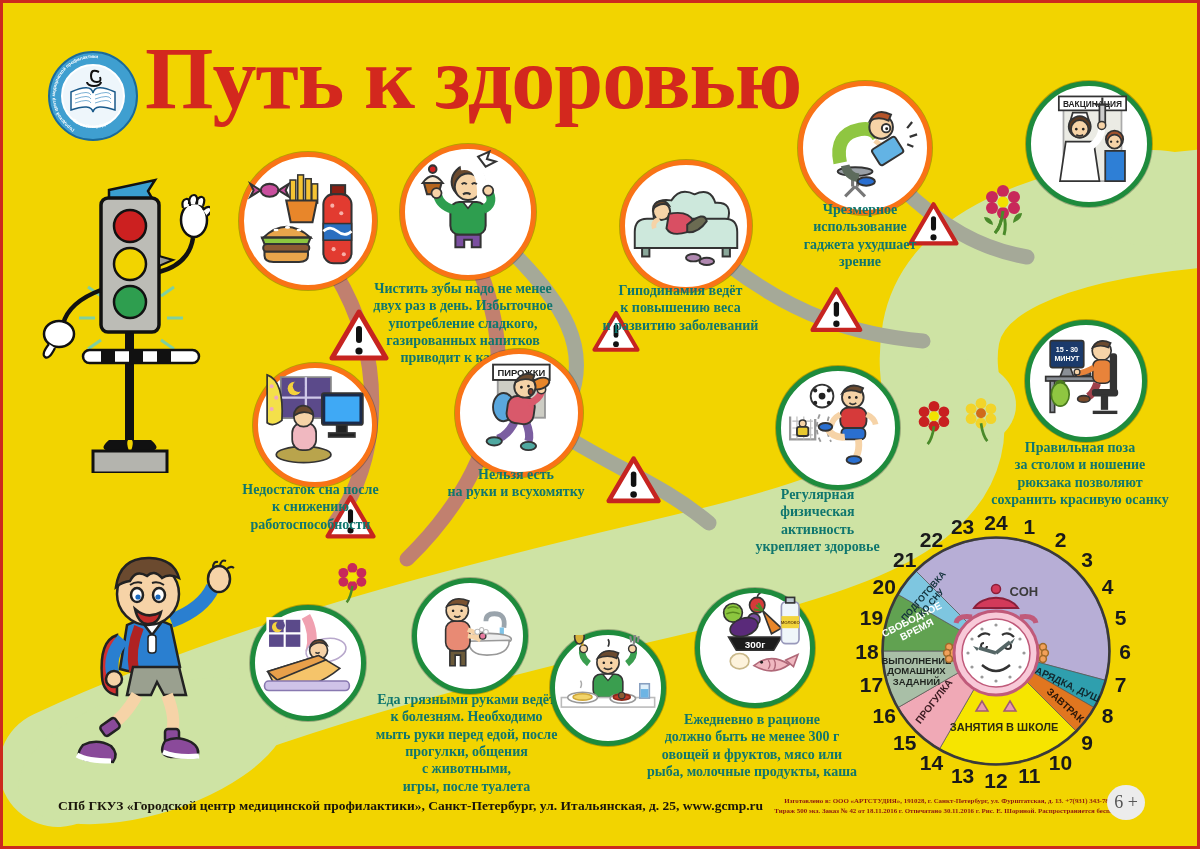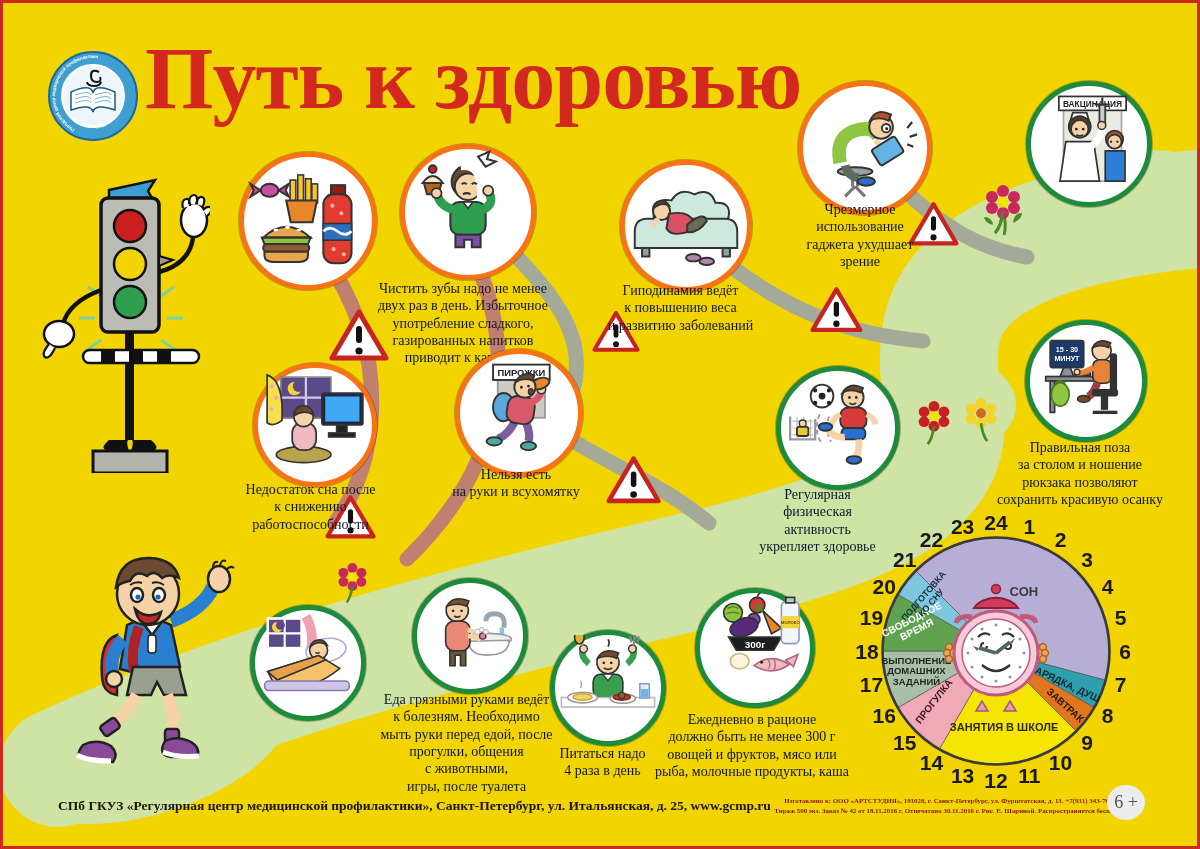--- a/index.html
+++ b/index.html
@@ -17,21 +17,21 @@
   }
   .item-circle{
     position:absolute;border-radius:50%;background:#fff;z-index:4;
     box-shadow:0 0 0 1px rgba(0,0,0,.25);
   }
   .ring-red{border:5px solid #f97316;}
   .ring-green{border:5px solid #1e8b3c;}
   .item-circle svg{width:100%;height:100%;}
   .caption{
     position:absolute;z-index:4;text-align:center;white-space:pre-line;
-    font-weight:normal;color:#0f172a;font-size:14px;line-height:1.24;
+    font-weight:bold;color:#0f766e;font-size:14px;line-height:1.24;
     font-family:"Liberation Serif", serif;
   }
   .footer-left{
     position:absolute;left:55px;top:795px;z-index:5;
     font-size:13.5px;font-weight:bold;color:#1a150a;
   }
   .fine-print{
     position:absolute;left:768px;top:793px;width:362px;z-index:5;
     font-size:6.9px;font-weight:bold;color:#8c1710;text-align:center;line-height:1.45;
     font-family:"Liberation Serif", serif;
@@ -542,22 +542,20 @@
         <ellipse cx="26" cy="58.4" rx="9" ry="3" fill="#f2d46a" stroke="#d0a83a"></ellipse>
         <path d="M24 50 q2 -4 0 -7" stroke="#aaa" stroke-width="1.4" fill="none"></path>
         <ellipse cx="64" cy="60" rx="12" ry="4.4" fill="#fff" stroke="#999"></ellipse>
         <ellipse cx="63" cy="58.6" rx="8" ry="2.8" fill="#c43a2a" stroke="#8a2a1a"></ellipse>
         <circle cx="63" cy="57" r="3" fill="#8d5a33" stroke-width="1.1"></circle>
         <rect x="80" y="46" width="9" height="13.5" fill="#dff0fa" stroke="#88a0c0"></rect>
         <rect x="80.8" y="51" width="7.4" height="8" fill="#6db4e4" stroke="none"></rect>
       </g>
     </svg>
   </div>
-  <div class="caption" style="left:517px;top:742px;width:165px">Питаться надо
-4 раза в день</div>
 
   <div class="item-circle ring-green" style="left:692px;top:585px;width:110px;height:110px">
     <svg viewBox="0 0 100 100">
       <g stroke="#333" stroke-width="1.5">
         <circle cx="30" cy="18" r="8.5" fill="#8cc63f"></circle>
         <path d="M25 14 q5 -3 10 0 m-11 5 q6 -3 12 0" stroke="#5a8a1f" stroke-width="1.4" fill="none"></path>
         <circle cx="52" cy="11" r="7" fill="#d63a3a"></circle>
         <path d="M52 5 q0 -4 3 -5" fill="none" stroke-width="1.5"></path>
         <circle cx="49" cy="24" r="5.5" fill="#7b4fa0"></circle>
         <ellipse cx="40" cy="31" rx="13" ry="8" fill="#5a2a7a" transform="rotate(-18 40 31)"></ellipse>
@@ -663,20 +661,20 @@
           <circle cx="136" cy="128" r="1.6"></circle>
         </g>
       <path d="M132 136 q6 -6 12 -2 M156 134 q6 -4 12 2" stroke="#333" stroke-width="2.2" fill="none"></path>
       <path d="M138 142 a3 3 0 1 0 3 3 M162 142 a3 3 0 1 1 -3 3" stroke="#333" stroke-width="2" fill="none"></path>
       <path d="M136 164 q14 12 28 0" stroke="#333" stroke-width="2.4" fill="none"></path>
       <path d="M150 152 L133 147 M150 152 L164 141" stroke="#566" stroke-width="3.5"></path>
       <path d="M133 147 l-6 -2 4 5z M164 141 l5 -4 -3 6z" fill="#566"></path>
     </g>
   </svg>
 
-  <div class="footer-left">СПб ГКУЗ «Регулярная центр медицинской профилактики», Санкт-Петербург, ул. Итальянская, д. 25, www.gcmp.ru</div>
+  <div class="footer-left">СПб ГКУЗ «Городской центр медицинской профилактики», Санкт-Петербург, ул. Итальянская, д. 25, www.gcmp.ru</div>
   <div class="fine-print">
     <div>Изготовлено в: ООО «АРТСТУДИЯ», 191028, г. Санкт-Петербург, ул. Фурштатская, д. 13. +7(931) 343-78-08.</div>
     <div>Тираж 500 экз. Заказ № 42 от 18.11.2016 г. Отпечатано 30.11.2016 г. Рис. Е. Шориной. Распространяется бесплатно.</div>
   </div>
   <div class="age-badge">6 +</div>
 
 </div>
 
 </body></html>

